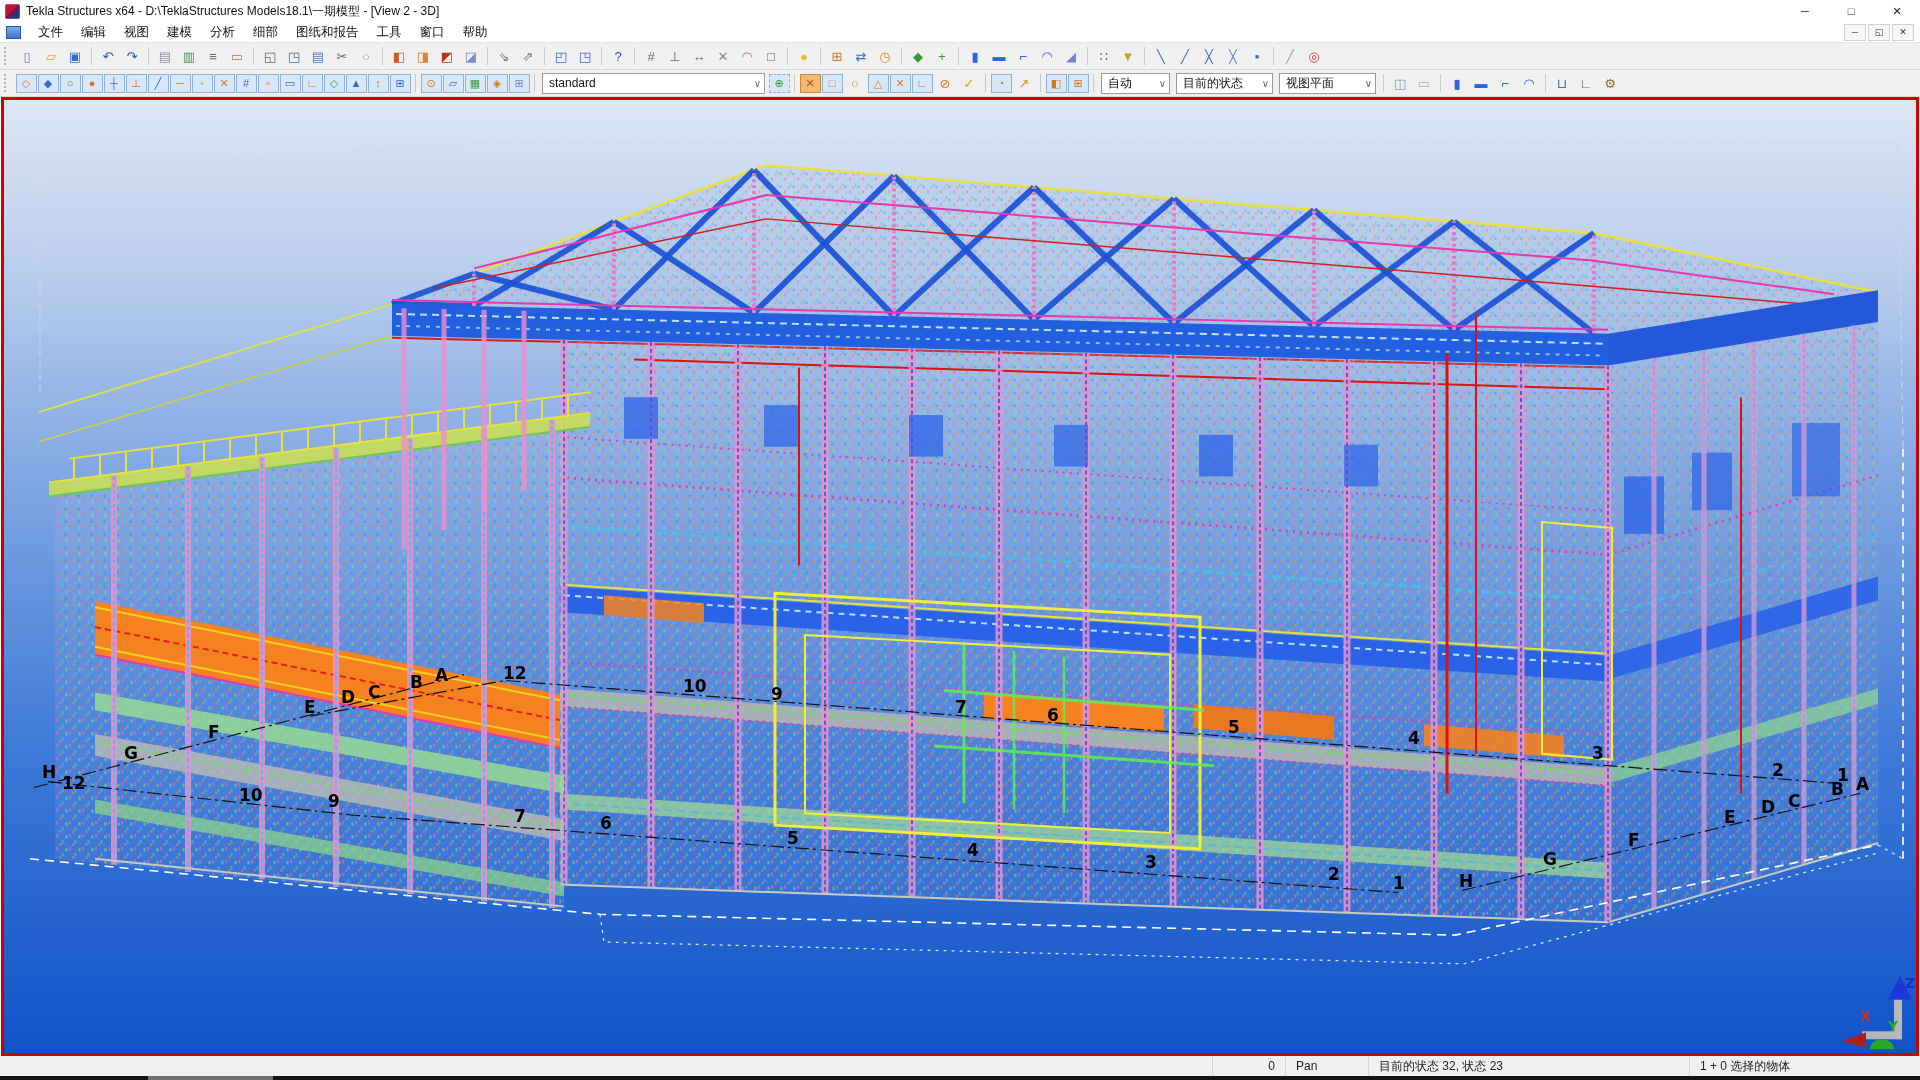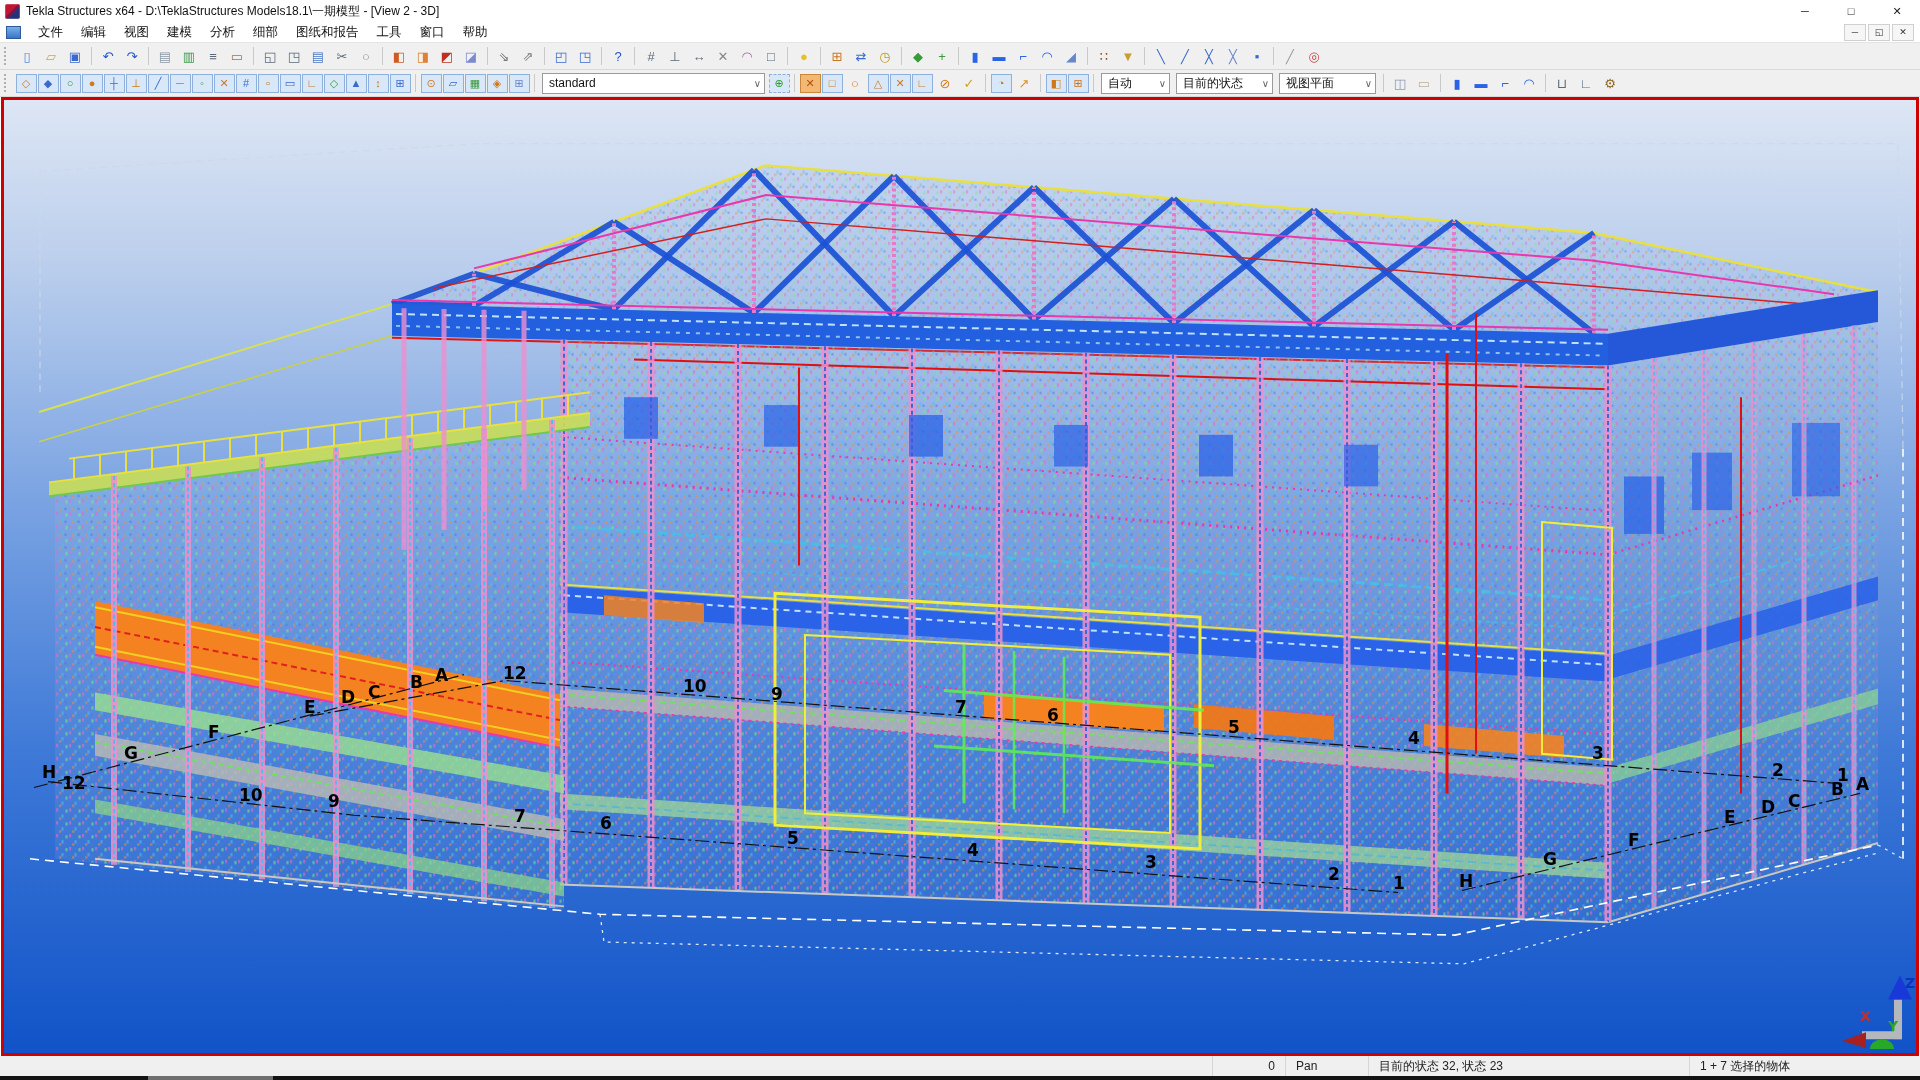--- a/index.html
+++ b/index.html
@@ -537,18 +537,18 @@
         <text class="axis-label" x="1884" y="940" fill="#28a828">Y</text>
       </g>
     </svg>
   </div>
 
   <div class="statusbar">
     <div class="scell first"></div>
     <div class="scell s-num">0</div>
     <div class="scell s-pan">Pan</div>
     <div class="scell s-state">目前的状态 32, 状态 23</div>
-    <div class="scell s-sel">1 + 7 选择的物体</div>
+    <div class="scell s-sel">1 + 0 选择的物体</div>
   </div>
   <div class="taskbar-sliver">
       <div class="seg"></div>
     </div>
 </div>
 
 </body></html>

